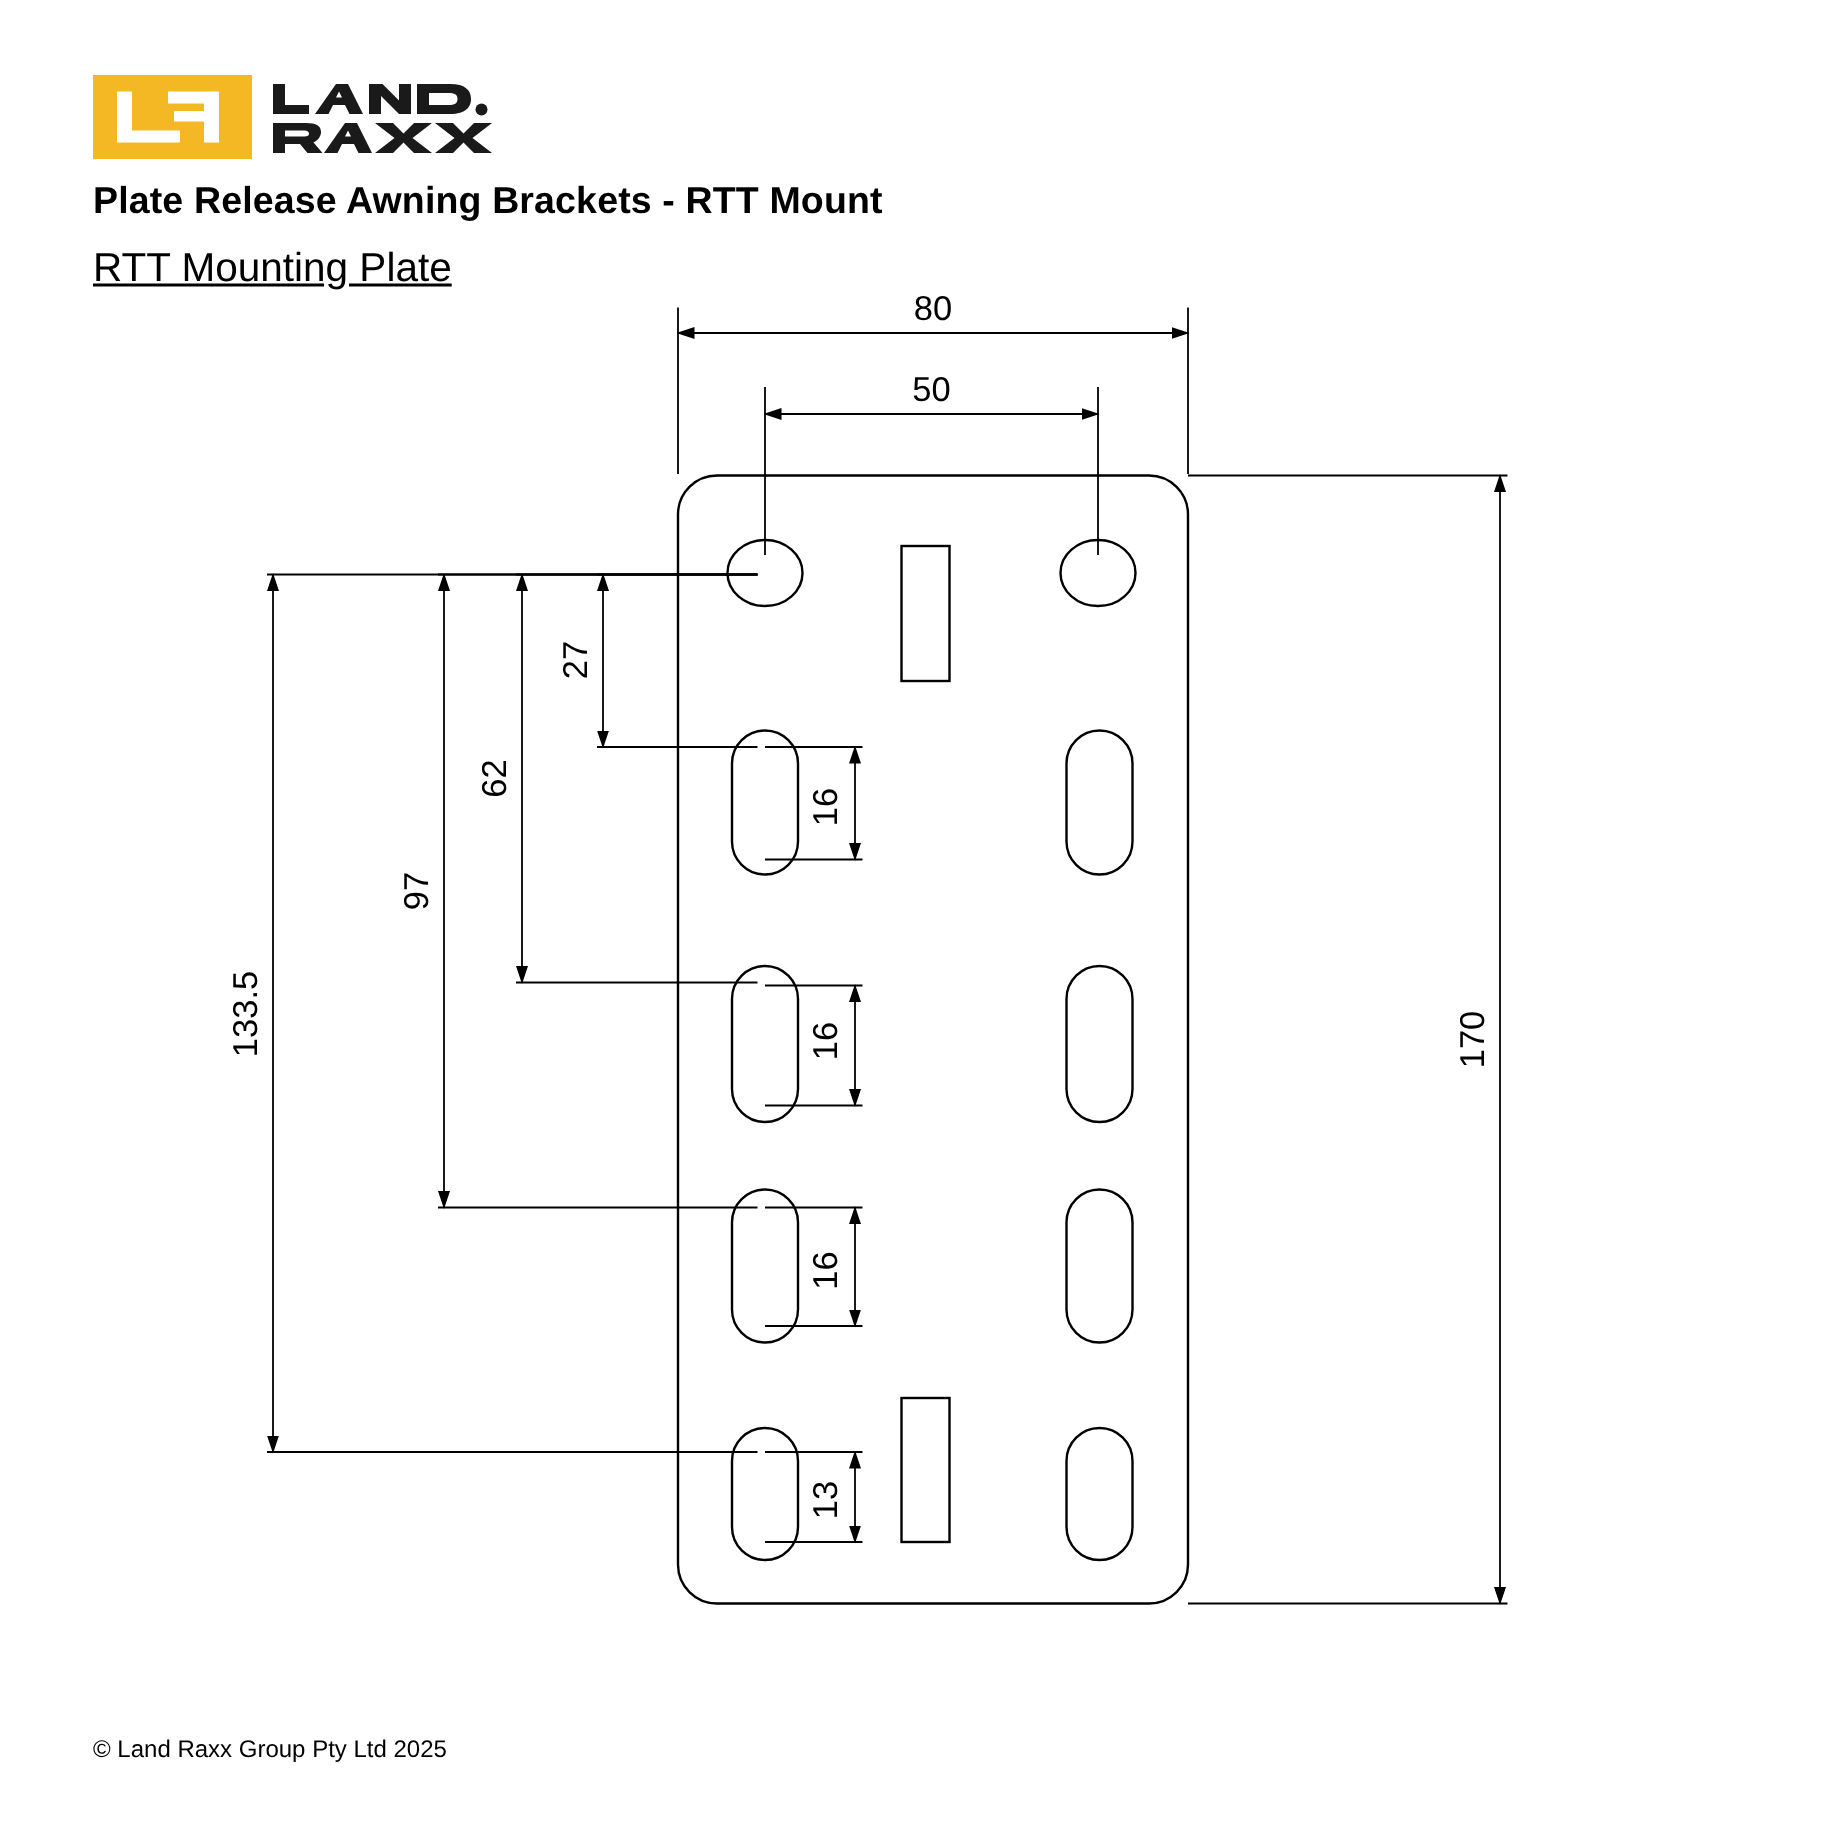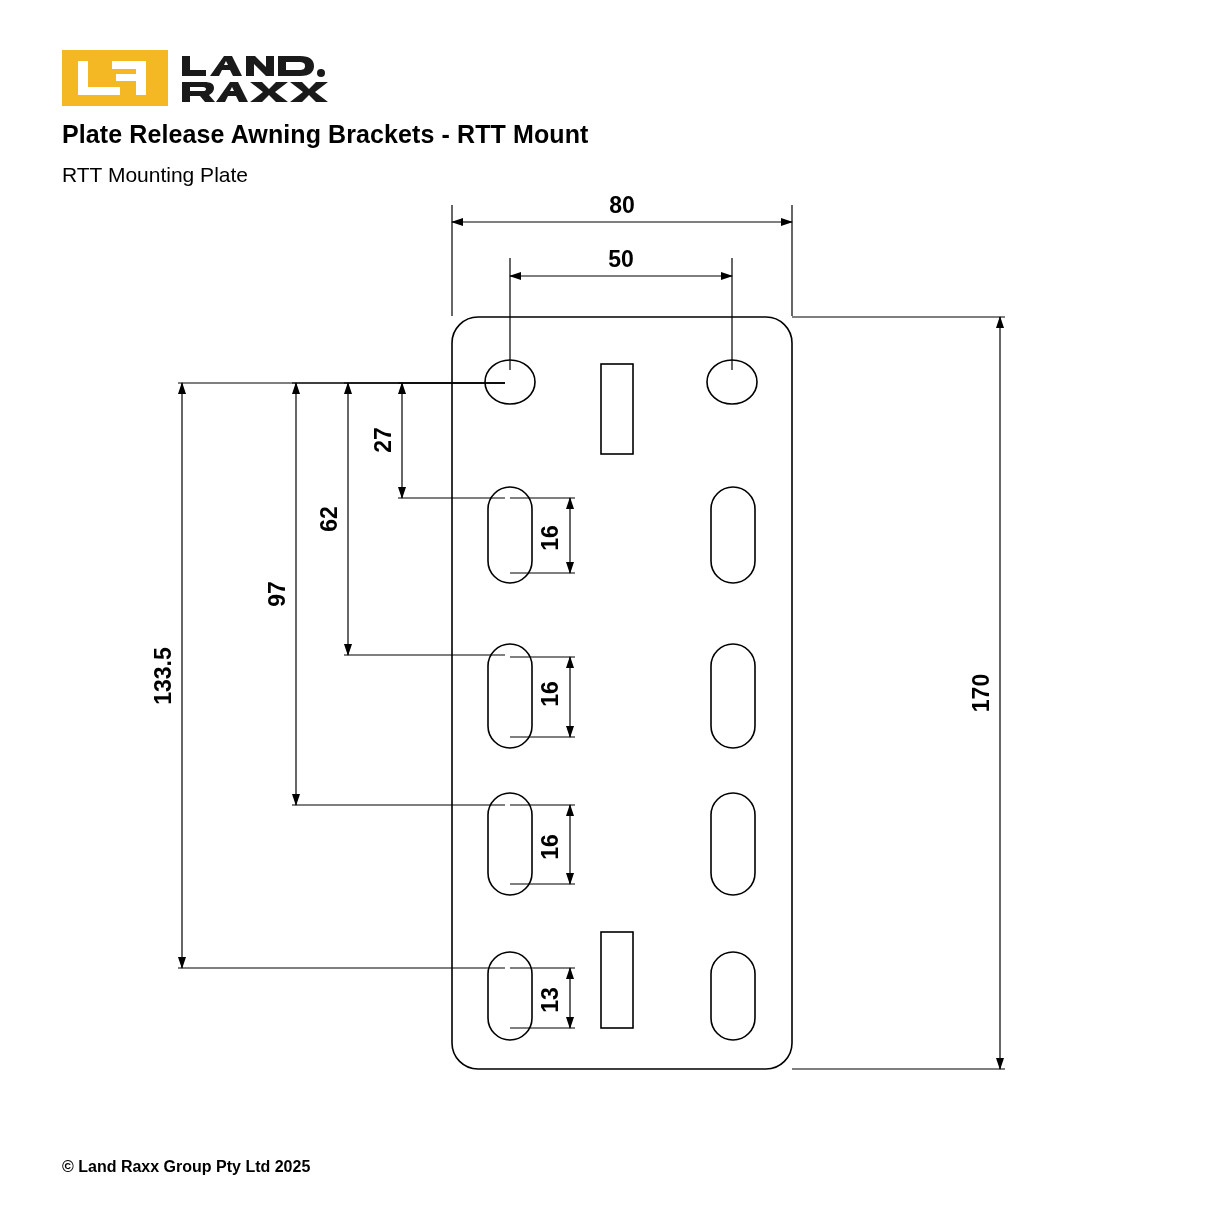--- a/index.html
+++ b/index.html
@@ -57,42 +57,42 @@
     top: 120px;
     font-size: 25px;
     font-weight: bold;
     letter-spacing: 0.1px;
     white-space: nowrap;
   }
   .subtitle {
     position: absolute;
     left: 62px;
     top: 163px;
-    font-size: 21px;
+    font-size: 27px;
     font-weight: normal;
     white-space: nowrap;
+    text-decoration: underline;
   }
   .footer {
     position: absolute;
     left: 62px;
     top: 1158px;
     font-size: 16px;
-    font-weight: bold;
+    font-weight: normal;
     white-space: nowrap;
   }
 
   
   .drawing {
     position: absolute;
     left: 0;
     top: 0;
     width: 1214px;
     height: 1034px;
     pointer-events: none;
-    font-weight: bold;
   }
   .drawing svg { display: block; }
 </style>
 </head>
 <body>
 
 <div class="page">
 
   <div class="logo-block">
     <div class="logo-mark">

